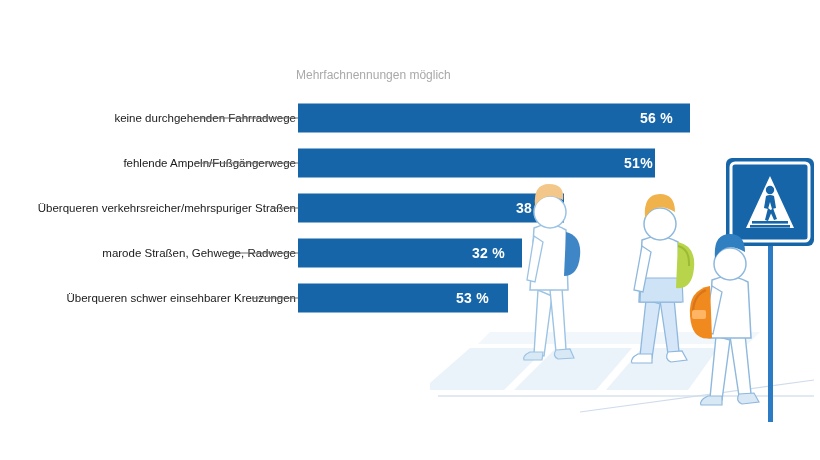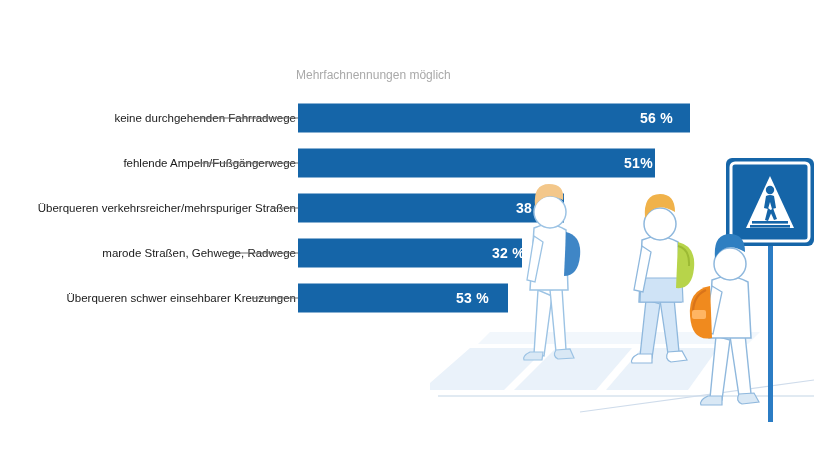--- a/index.html
+++ b/index.html
@@ -140,21 +140,21 @@
       <div class="dot" style="left:298px;"></div>
       <div class="bar" style="left:298px; width:266px;"></div>
       <div class="bar-value" style="left:516px;">38 %</div>
     </div>
 
     <div class="row" style="top:168px;">
       <div class="row-label">marode Straßen, Gehwege, Radwege</div>
       <div class="leader" style="left:226px; width:72px;"></div>
       <div class="dot" style="left:298px;"></div>
       <div class="bar" style="left:298px; width:224px;"></div>
-      <div class="bar-value" style="left:492px;">32 %</div>
+      <div class="bar-value" style="left:472px;">32 %</div>
     </div>
 
     <div class="row" style="top:213px;">
       <div class="row-label">Überqueren schwer einsehbarer Kreuzungen</div>
       <div class="leader" style="left:252px; width:46px;"></div>
       <div class="dot" style="left:298px;"></div>
       <div class="bar" style="left:298px; width:210px;"></div>
       <div class="bar-value" style="left:456px;">53 %</div>
     </div>
   </div>

